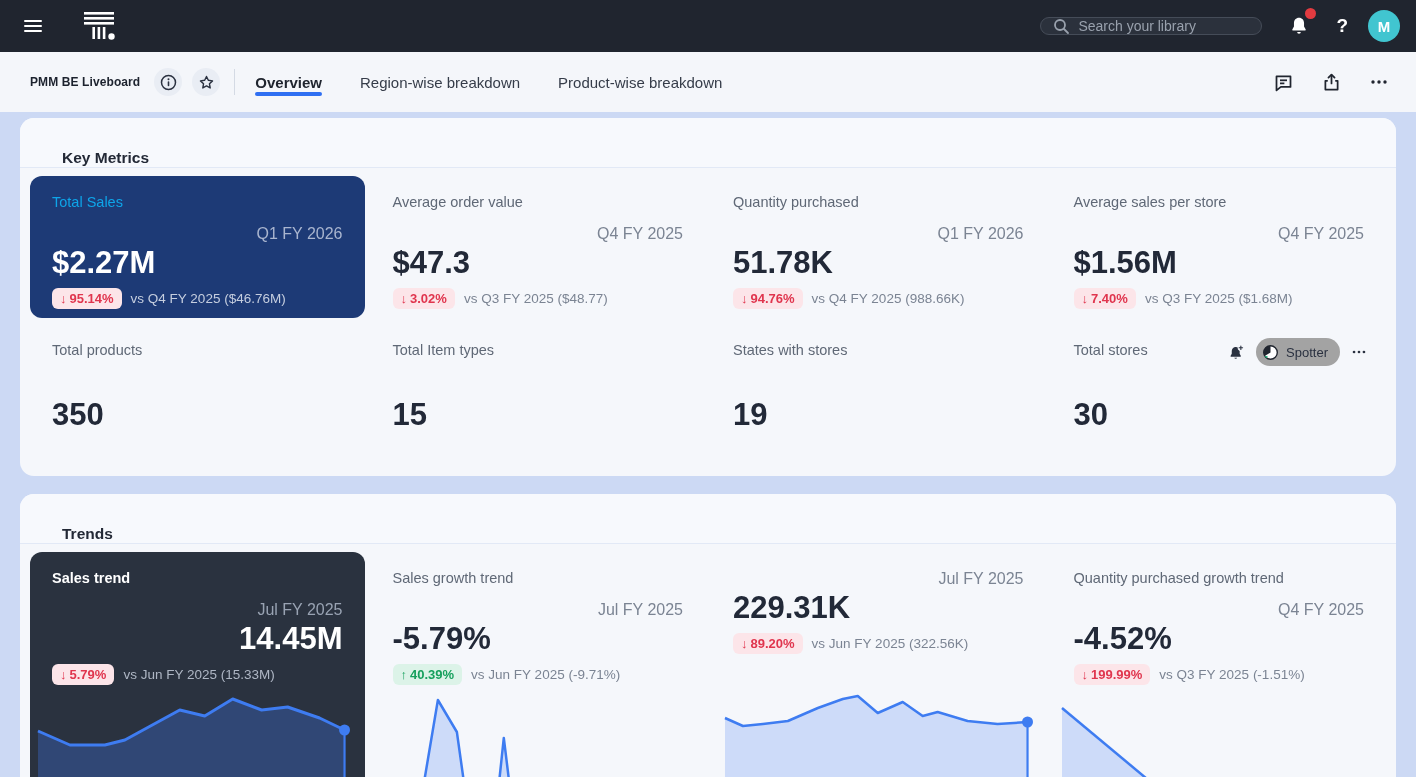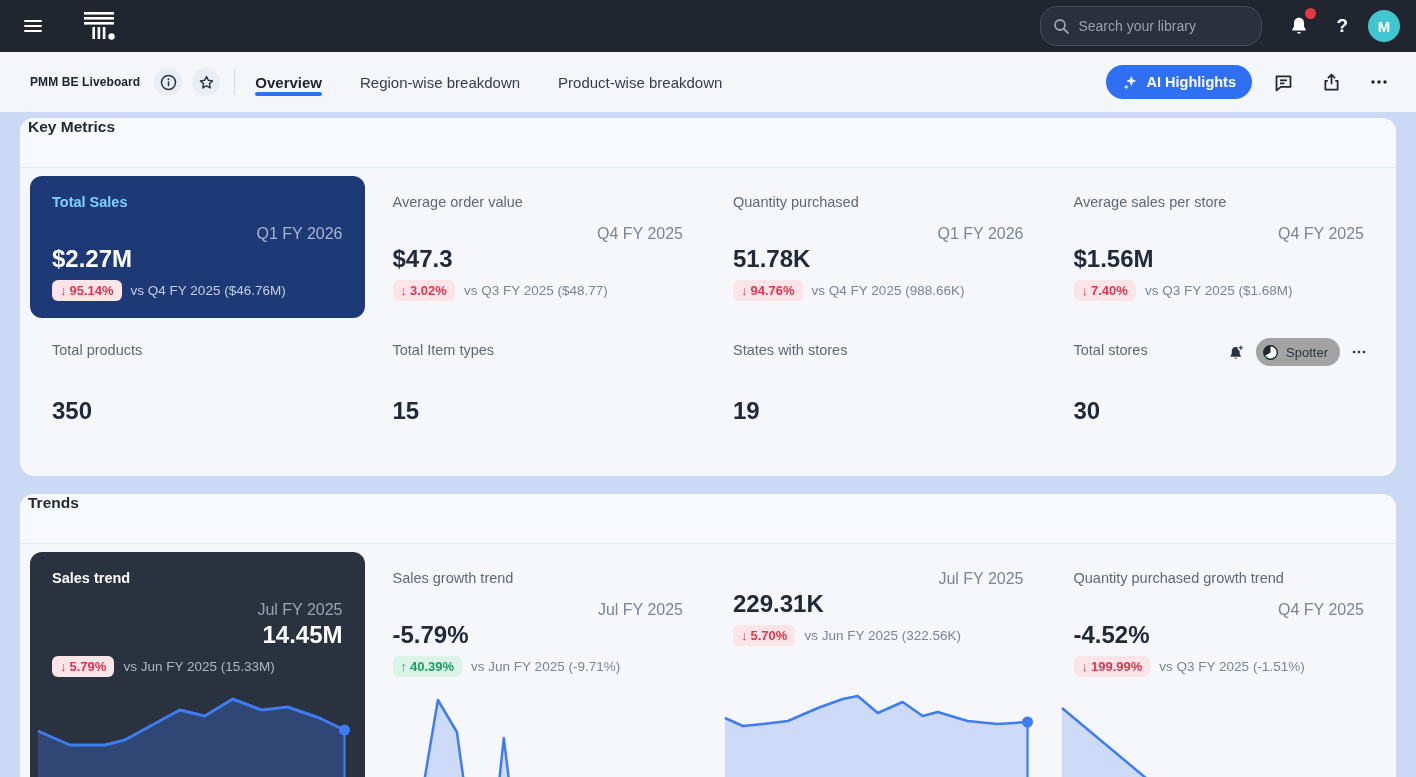--- a/index.html
+++ b/index.html
@@ -12,21 +12,21 @@
 
   
   .topbar {
     height: 52px; background: #20252f;
     display: flex; align-items: center; padding: 0 16px; gap: 14px;
   }
   .icon-btn-dark { background: none; border: 0; cursor: pointer; display: flex; align-items: center; justify-content: center; padding: 6px; }
   .ts-logo { margin-left: 16px; display: flex; align-items: center; }
   .topbar-spacer { flex: 1; }
   .search-pill {
-    width: 222px; height: 40px; background: #2b313c; border: 1px solid #454c58;
+    width: 222px; height: 18px; background: #2b313c; border: 1px solid #454c58;
     border-radius: 17px; display: flex; align-items: center; padding: 0 12px; gap: 8px;
   }
   .search-pill input {
     background: transparent; border: 0; outline: none; color: #e6e9ee;
     font-size: 14px; width: 100%; font-family: "Liberation Sans", sans-serif;
   }
   .search-pill input::placeholder { color: #99a1ad; }
   .bell-wrap { position: relative; margin-left: 6px; }
   .notif-dot { position: absolute; top: -1px; right: 0px; width: 11px; height: 11px; background: #e23b40; border-radius: 50%; }
   .help-glyph { color: #ffffff; font-size: 19px; font-weight: 700; padding: 0 6px; background: none; border: 0; cursor: pointer; }
@@ -52,37 +52,37 @@
   .ai-btn {
     height: 34px; border-radius: 17px; background: #2f6ff2; color: #fff; border: 0;
     display: flex; align-items: center; gap: 8px; padding: 0 16px; font-size: 14.5px; font-weight: 600; cursor: pointer;
     font-family: "Liberation Sans", sans-serif;
   }
   .flat-icon-btn { background: none; border: 0; cursor: pointer; color: #20252f; width: 34px; height: 34px; display: flex; align-items: center; justify-content: center; border-radius: 50%; }
 
   
   .content { height: 665px; padding: 6px 20px 0 20px; overflow: hidden; display: flex; flex-direction: column; gap: 18px; }
   .panel { background: #f5f7fb; border-radius: 14px; overflow: hidden; flex-shrink: 0; }
-  .panel-head { height: 50px; display: flex; align-items: flex-start; padding: 0 8px; border-bottom: 1px solid #e2e9f6; background: #f7f9fd; }
+  .panel-head { height: 50px; display: flex; align-items: flex-end; padding: 0 42px; border-bottom: 1px solid #e2e9f6; background: #f7f9fd; }
   .panel-head h2 { font-size: 15.5px; font-weight: 700; color: #232936; }
   .tile-grid { display: grid; grid-template-columns: repeat(4, 1fr); gap: 6px; padding: 8px 10px 10px 10px; }
   .tile-grid.metrics { grid-auto-rows: 142px; }
   .tile-grid.trends { grid-auto-rows: 252px; }
 
   .tile { position: relative; border-radius: 12px; padding: 18px 22px; display: flex; flex-direction: column; overflow: hidden; cursor: pointer; }
   .tile .t-label { font-size: 14.5px; color: #5f6876; margin-bottom: 15px; }
   .tile .t-period { font-size: 16px; color: #7b8493; margin-bottom: 2px; text-align: right; }
-  .tile .t-value { font-size: 24px; font-weight: 700; color: #222938; line-height: 1.15; margin-bottom: 7px; }
+  .tile .t-value { font-size: 31px; font-weight: 700; color: #222938; line-height: 1.15; margin-bottom: 7px; }
   .tile .t-change { display: flex; align-items: center; gap: 9px; font-size: 13.5px; color: #7b8493; }
   .badge { display: inline-flex; align-items: center; gap: 3px; padding: 3px 8px; border-radius: 6px; font-size: 13px; font-weight: 600; }
   .badge.down { background: #fce5e9; color: #e0354e; }
   .badge.up { background: #dcf3e8; color: #16a05d; }
 
   .tile.navy { background: #1d3a76; }
-  .tile.navy .t-label { color: #7dd3fc; font-weight: 700; }
+  .tile.navy .t-label { color: #0ea5e9; font-weight: 400; }
   .tile.navy .t-period { color: #a9b5cf; }
   .tile.navy .t-value { color: #ffffff; }
   .tile.navy .t-change { color: #c5cedf; }
 
   .tile.dark { background: #2a323f; }
   .tile.dark .t-label { color: #ffffff; font-weight: 700; }
   .tile.dark .t-period { color: #99a3b3; }
   .tile.dark .t-value { color: #ffffff; text-align: right; }
   .tile.dark .t-change { color: #aeb6c4; }
 
@@ -160,29 +160,20 @@
         </svg>
     </button>
   </div>
   <div class="vdivider"></div>
   <nav class="tabs">
       <button class="tab active">Overview</button>
       <button class="tab">Region-wise breakdown</button>
       <button class="tab">Product-wise breakdown</button>
     </nav>
   <div class="titlebar-right">
-    <button class="ai-btn">
-      <span style="display:flex">
-        <svg width="17" height="17" viewBox="0 0 20 20">
-            <path d="M11 2l1.7 4.6L17 8.2l-4.3 1.6L11 14.4 9.3 9.8 5 8.2l4.3-1.6z" fill="#ffffff"></path>
-            <path d="M5 12.5l.8 2 2 .8-2 .8-.8 2-.8-2-2-.8 2-.8z" fill="#ffffff"></path>
-          </svg>
-      </span>
-      <span>AI Highlights</span>
-    </button>
     <button class="flat-icon-btn">
       <svg width="21" height="21" viewBox="0 0 24 24" fill="none" stroke="#20252f" stroke-width="2">
           <path d="M4 5h16v12H9l-5 4z" stroke-linejoin="round"></path>
           <line x1="8" y1="9.5" x2="16" y2="9.5"></line>
           <line x1="8" y1="13" x2="13" y2="13"></line>
         </svg>
     </button>
     <button class="flat-icon-btn">
       <svg width="21" height="21" viewBox="0 0 24 24" fill="none" stroke="#20252f" stroke-width="2" stroke-linecap="round">
           <path d="M7 10H5v10h14V10h-2" stroke-linejoin="round"></path>
@@ -342,21 +333,21 @@
               <polyline points="40,170 67,10 86,42 104,170 120,170 133,48 148,170 164,210 179,93 194,210" fill="none" stroke="#3e7cf1" stroke-width="2.5" stroke-linejoin="round"></polyline>
             </svg>
           </div>
         </div>
         <div class="tile">
           <div class="t-period">Jul FY 2025</div>
           <div class="t-value">229.31K</div>
           <div class="t-change">
             <span class="badge down">
               <span class="arr">↓</span>
-              <span>5.70%</span>
+              <span>89.20%</span>
             </span>
             <span>vs Jun FY 2025 (322.56K)</span>
           </div>
           <div class="spark-wrap">
             <svg viewBox="0 0 335 96" preserveAspectRatio="none">
               <polygon points="14,28 32,36 52,34 77,31 107,18 132,9 147,6 167,23 192,12 212,26 227,22 257,31 287,34 317,32 317,300 14,300" fill="rgba(62,124,241,0.22)"></polygon>
               <polyline points="14,28 32,36 52,34 77,31 107,18 132,9 147,6 167,23 192,12 212,26 227,22 257,31 287,34 317,32" fill="none" stroke="#3e7cf1" stroke-width="2.5" stroke-linejoin="round"></polyline>
               <line x1="317" y1="32" x2="317" y2="300" stroke="#3e7cf1" stroke-width="2.2"></line>
               <circle cx="317" cy="32" r="5.5" fill="#3e7cf1"></circle>
             </svg>

